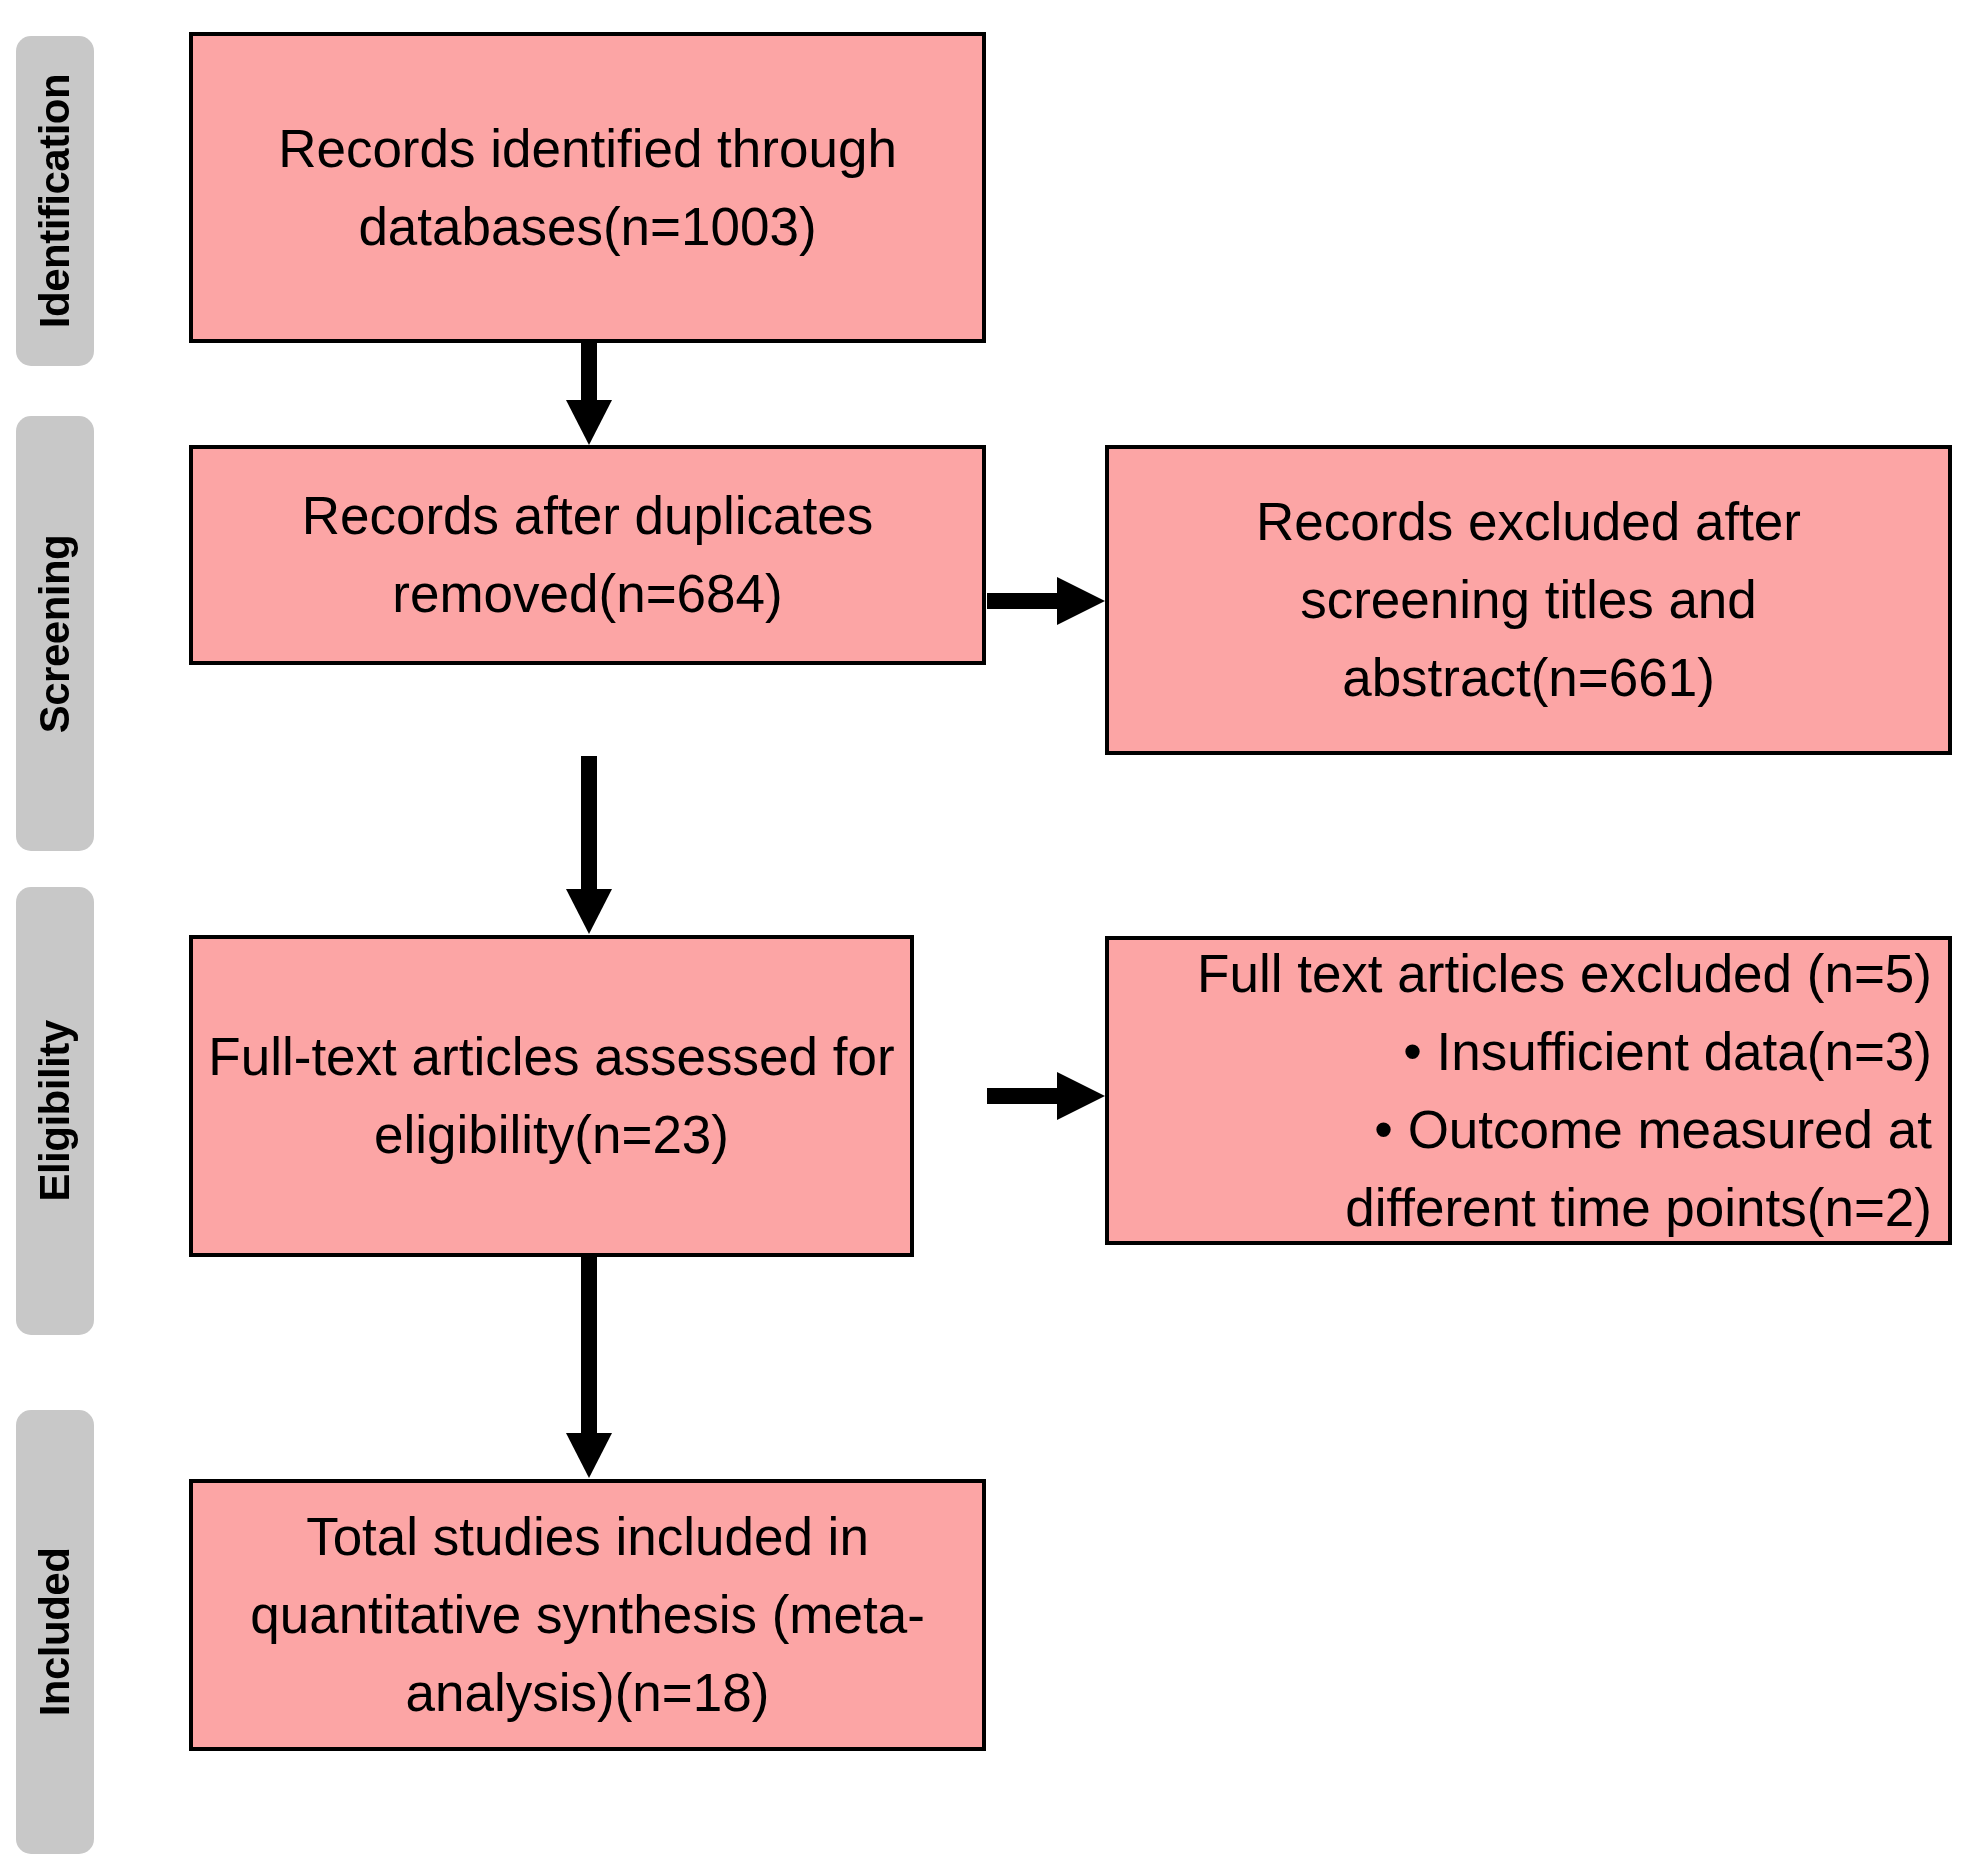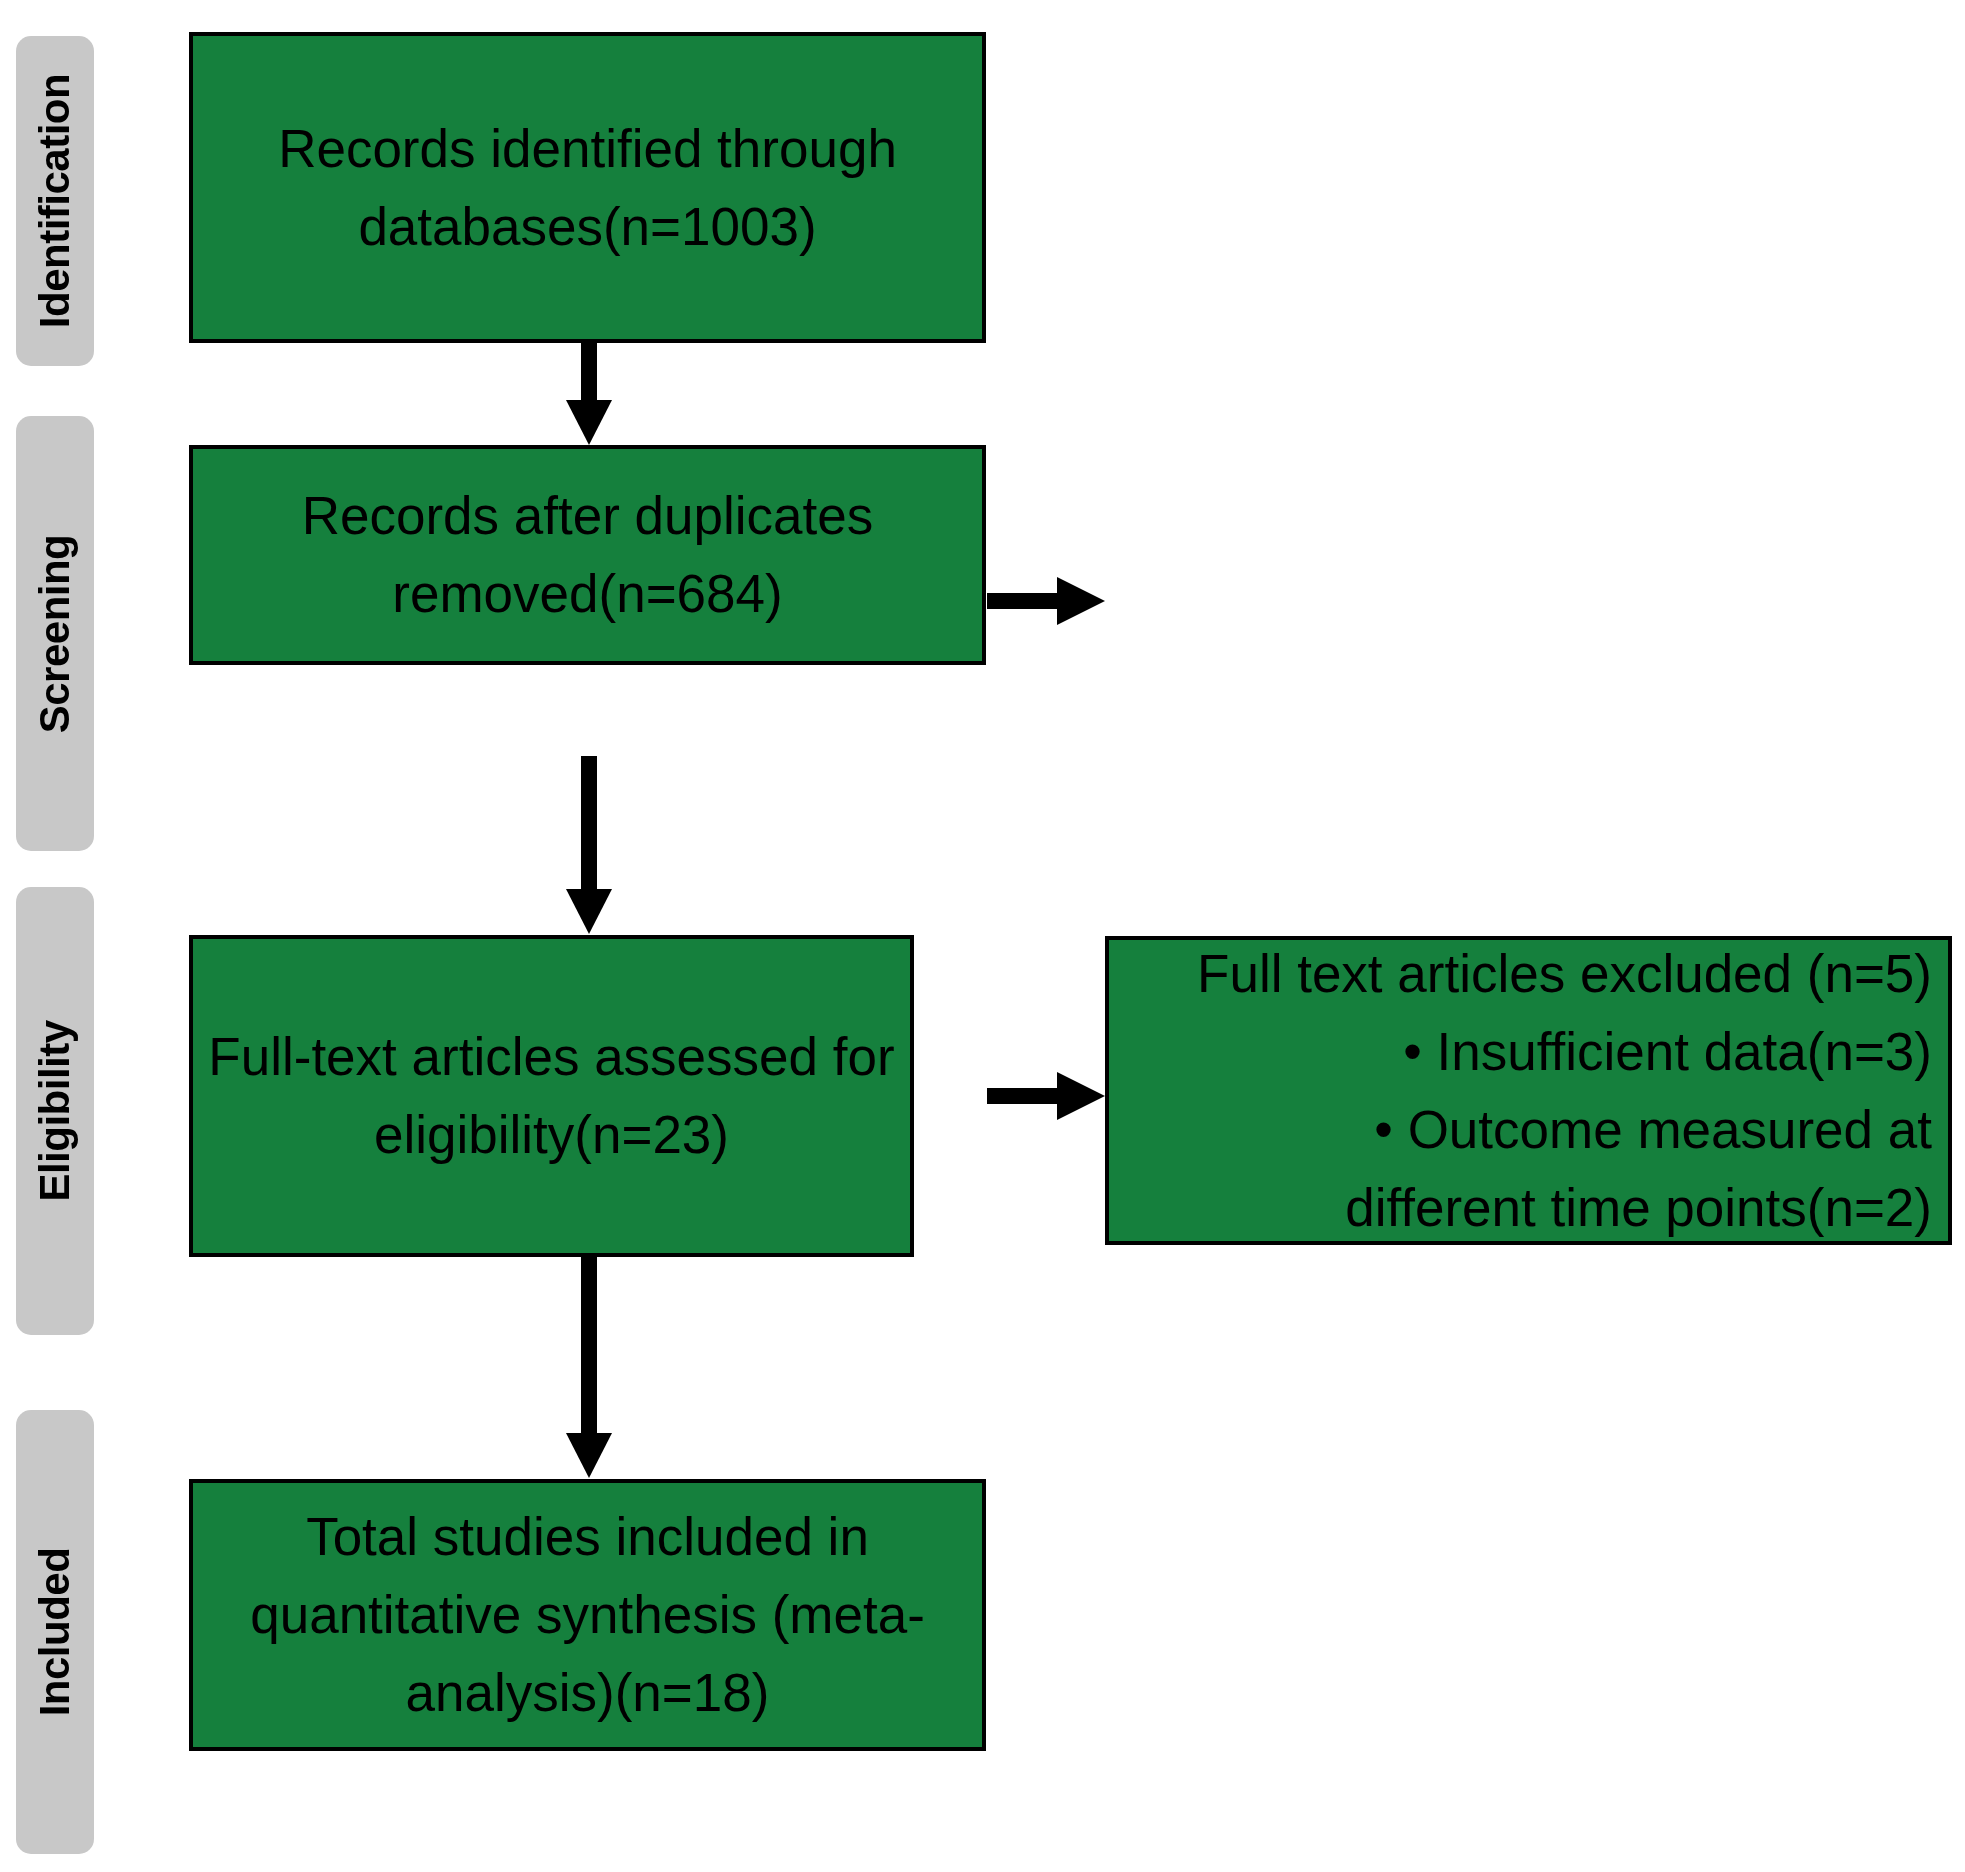--- a/index.html
+++ b/index.html
@@ -26,21 +26,21 @@
     white-space: nowrap;
     font-size: 42px;
     font-weight: bold;
     color: #000000;
     letter-spacing: -0.5px;
   }
   .flow-box {
     position: absolute;
     box-sizing: border-box;
     border: 4.8px solid #000000;
-    background: #15803d;
+    background: #fca5a5;
     display: flex;
     align-items: center;
     justify-content: center;
   }
   .flow-box .box-text {
     font-size: 53px;
     line-height: 78px;
     color: #000000;
     text-align: center;
     white-space: pre-line;
@@ -97,20 +97,25 @@
     <div class="box-text">Full-text articles assessed for
 eligibility(n=23)</div>
   </div>
 
   <div class="flow-box" style="left:189px; top:1479px; width:797px; height:272px;">
     <div class="box-text">Total  studies included in
 quantitative synthesis (meta-
 analysis)(n=18)</div>
   </div>
 
+  <div class="flow-box" style="left:1105px; top:445px; width:847px; height:310px;">
+    <div class="box-text">Records excluded after
+screening titles and
+abstract(n=661)</div>
+  </div>
 
   <div class="flow-box left-align" style="left:1105px; top:936px; width:847px; height:309px;">
     <div class="box-text">Full text articles excluded (n=5)
 • Insufficient data(n=3)
 • Outcome measured at
 different time points(n=2)</div>
   </div>
 
   <div>
     <div class="arrow-shaft-v" style="left:581px; top:342px; height:59px;"></div>

